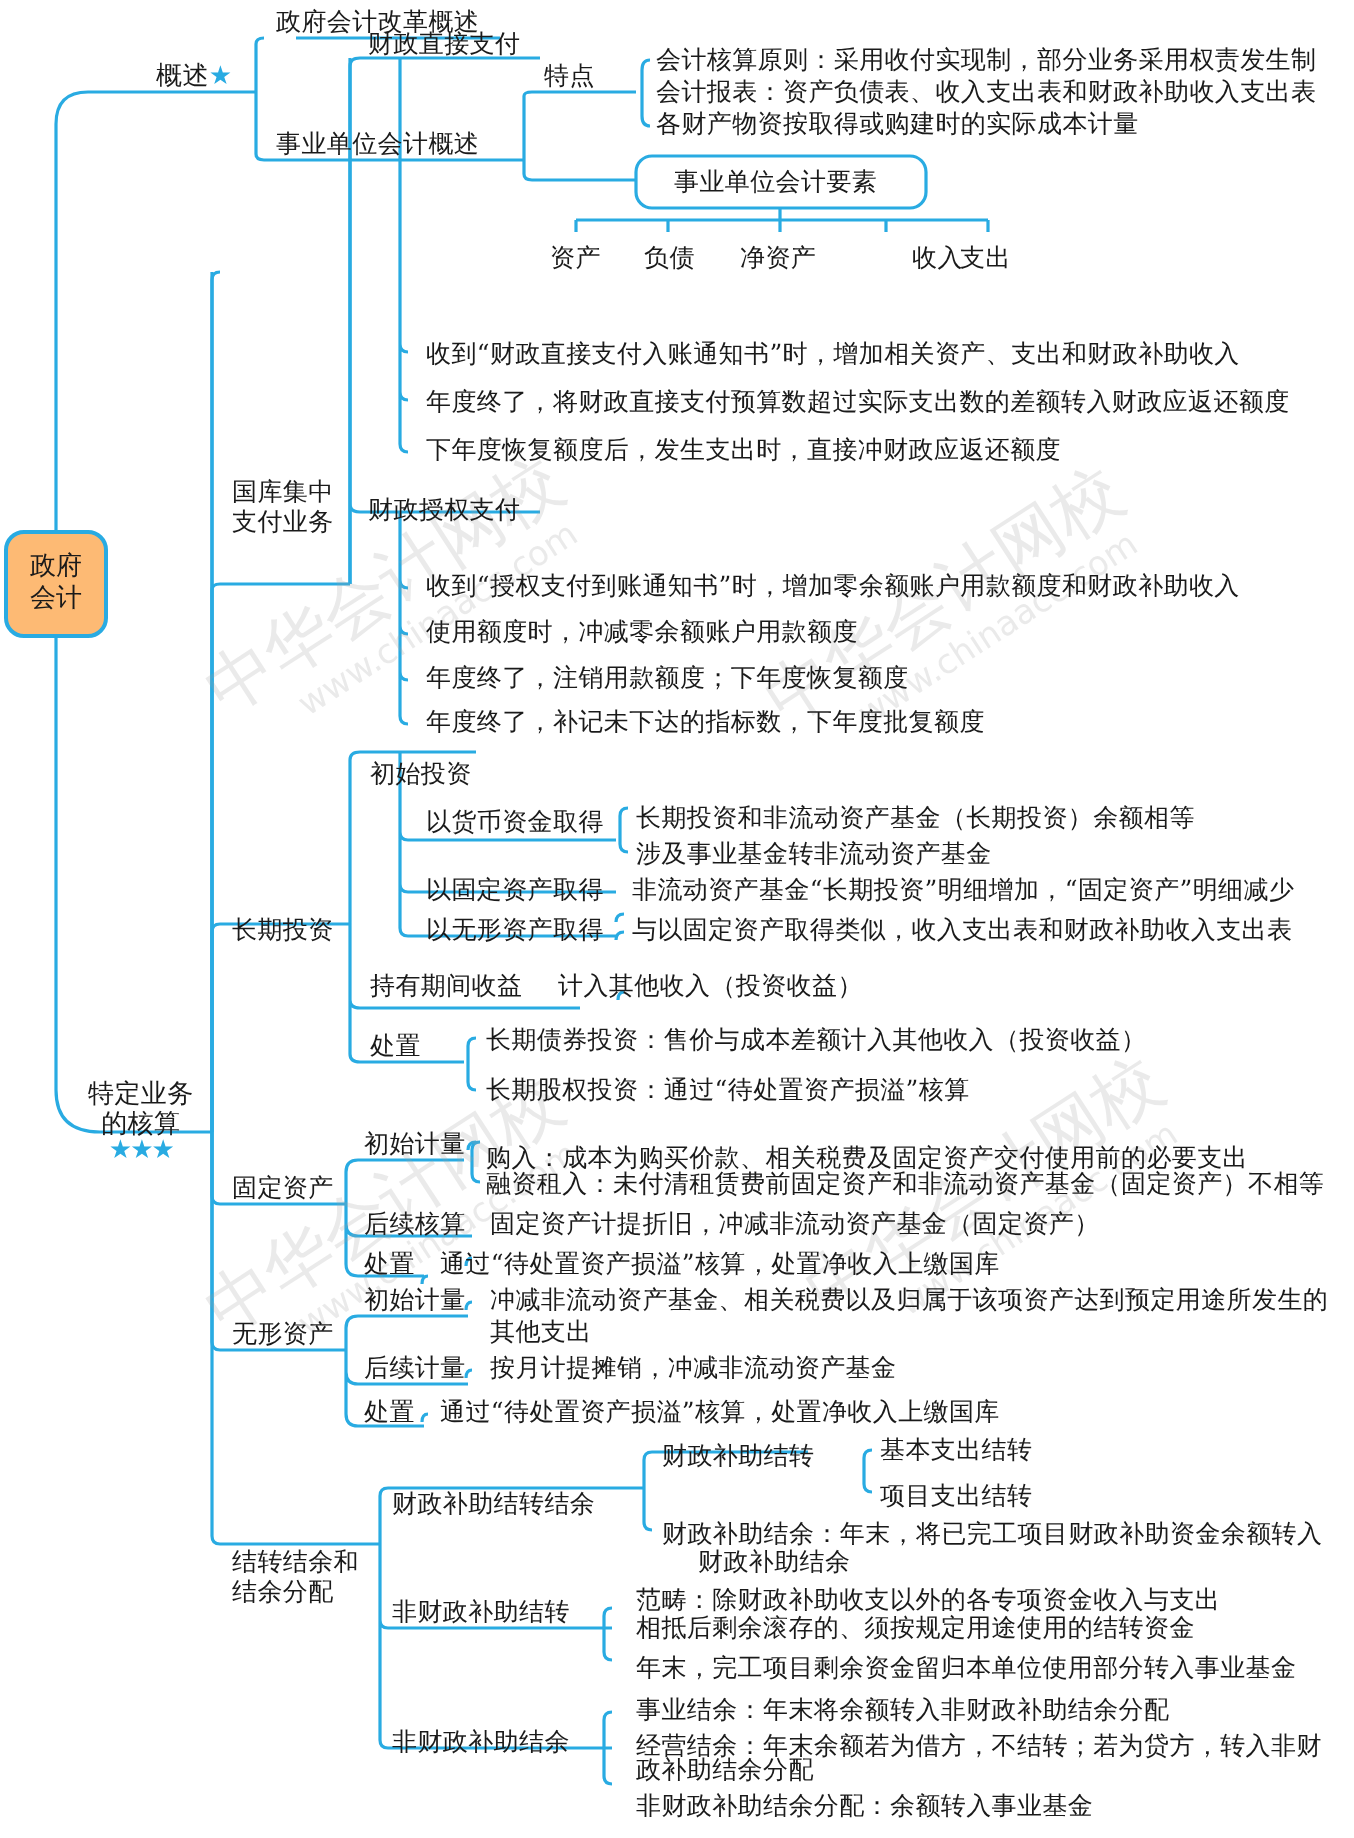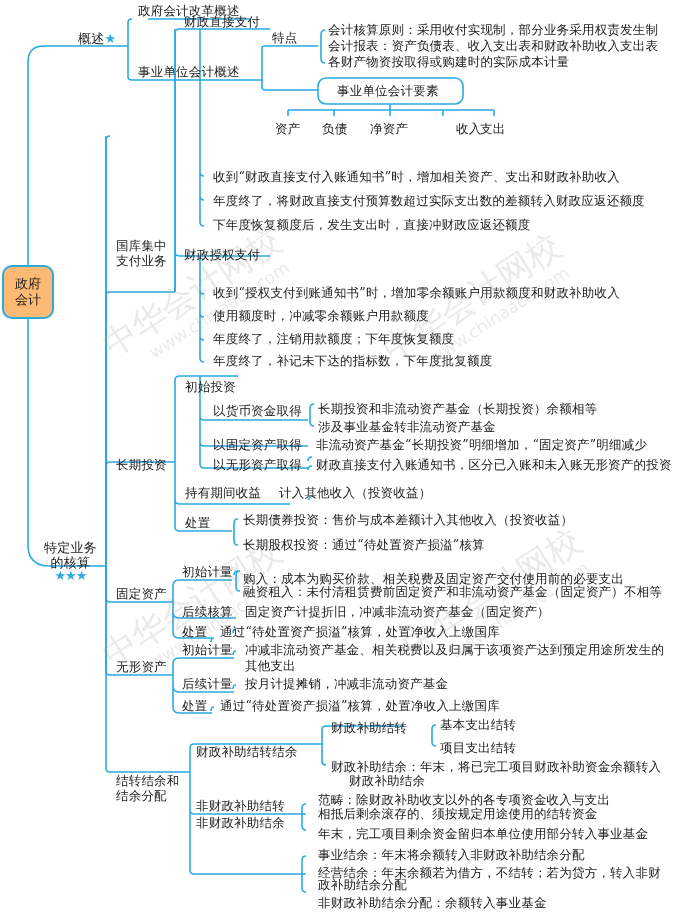--- a/index.html
+++ b/index.html
@@ -113,21 +113,21 @@
 <div class="t" style="left:213px;top:354px;">年度终了，补记未下达的指标数，下年度批复额度</div>
 
 <div class="t" style="left:116px;top:458px;">长期投资</div>
 <div class="t" style="left:185px;top:380px;">初始投资</div>
 <div class="t" style="left:213px;top:404px;">以货币资金取得</div>
 <div class="t" style="left:318px;top:402px;">长期投资和非流动资产基金（长期投资）余额相等</div>
 <div class="t" style="left:318px;top:420px;">涉及事业基金转非流动资产基金</div>
 <div class="t" style="left:213px;top:438px;">以固定资产取得</div>
 <div class="t" style="left:316px;top:438px;">非流动资产基金“长期投资”明细增加，“固定资产”明细减少</div>
 <div class="t" style="left:213px;top:458px;">以无形资产取得</div>
-<div class="t" style="left:316px;top:458px;">财政直接支付入账通知书，区分已入账和未入账无形资产的投资</div>
+<div class="t" style="left:316px;top:458px;">与以固定资产取得类似，收入支出表和财政补助收入支出表</div>
 <div class="t" style="left:185px;top:486px;">持有期间收益</div>
 <div class="t" style="left:279px;top:486px;">计入其他收入（投资收益）</div>
 <div class="t" style="left:185px;top:516px;">处置</div>
 <div class="t" style="left:243px;top:513px;">长期债券投资：售价与成本差额计入其他收入（投资收益）</div>
 <div class="t" style="left:243px;top:538px;">长期股权投资：通过“待处置资产损溢”核算</div>
 
 <div class="t" style="left:116px;top:587px;">固定资产</div>
 <div class="t" style="left:182px;top:565px;">初始计量</div>
 <div class="t" style="left:243px;top:544px;margin-top:28px;">购入：成本为购买价款、相关税费及固定资产交付使用前的必要支出</div>
 <div class="t" style="left:243px;top:585px;">融资租入：未付清租赁费前固定资产和非流动资产基金（固定资产）不相等</div>
@@ -152,17 +152,17 @@
 <div class="t" style="left:196px;top:745px;">财政补助结转结余</div>
 <div class="t" style="left:331px;top:721px;">财政补助结转</div>
 <div class="t" style="left:440px;top:718px;">基本支出结转</div>
 <div class="t" style="left:440px;top:741px;">项目支出结转</div>
 <div class="t" style="left:331px;top:760px;">财政补助结余：年末，将已完工项目财政补助资金余额转入</div>
 <div class="t" style="left:349px;top:774px;">财政补助结余</div>
 <div class="t" style="left:196px;top:799px;">非财政补助结转</div>
 <div class="t" style="left:318px;top:793px;">范畴：除财政补助收支以外的各专项资金收入与支出</div>
 <div class="t" style="left:318px;top:807px;">相抵后剩余滚存的、须按规定用途使用的结转资金</div>
 <div class="t" style="left:318px;top:827px;">年末，完工项目剩余资金留归本单位使用部分转入事业基金</div>
-<div class="t" style="left:196px;top:816px;">非财政补助结余</div>
+<div class="t" style="left:196px;top:864px;">非财政补助结余</div>
 <div class="t" style="left:318px;top:848px;">事业结余：年末将余额转入非财政补助结余分配</div>
 <div class="t" style="left:318px;top:866px;">经营结余：年末余额若为借方，不结转；若为贷方，转入非财</div>
 <div class="t" style="left:318px;top:878px;">政补助结余分配</div>
 <div class="t" style="left:318px;top:896px;">非财政补助结余分配：余额转入事业基金</div>
 
 </body></html>

